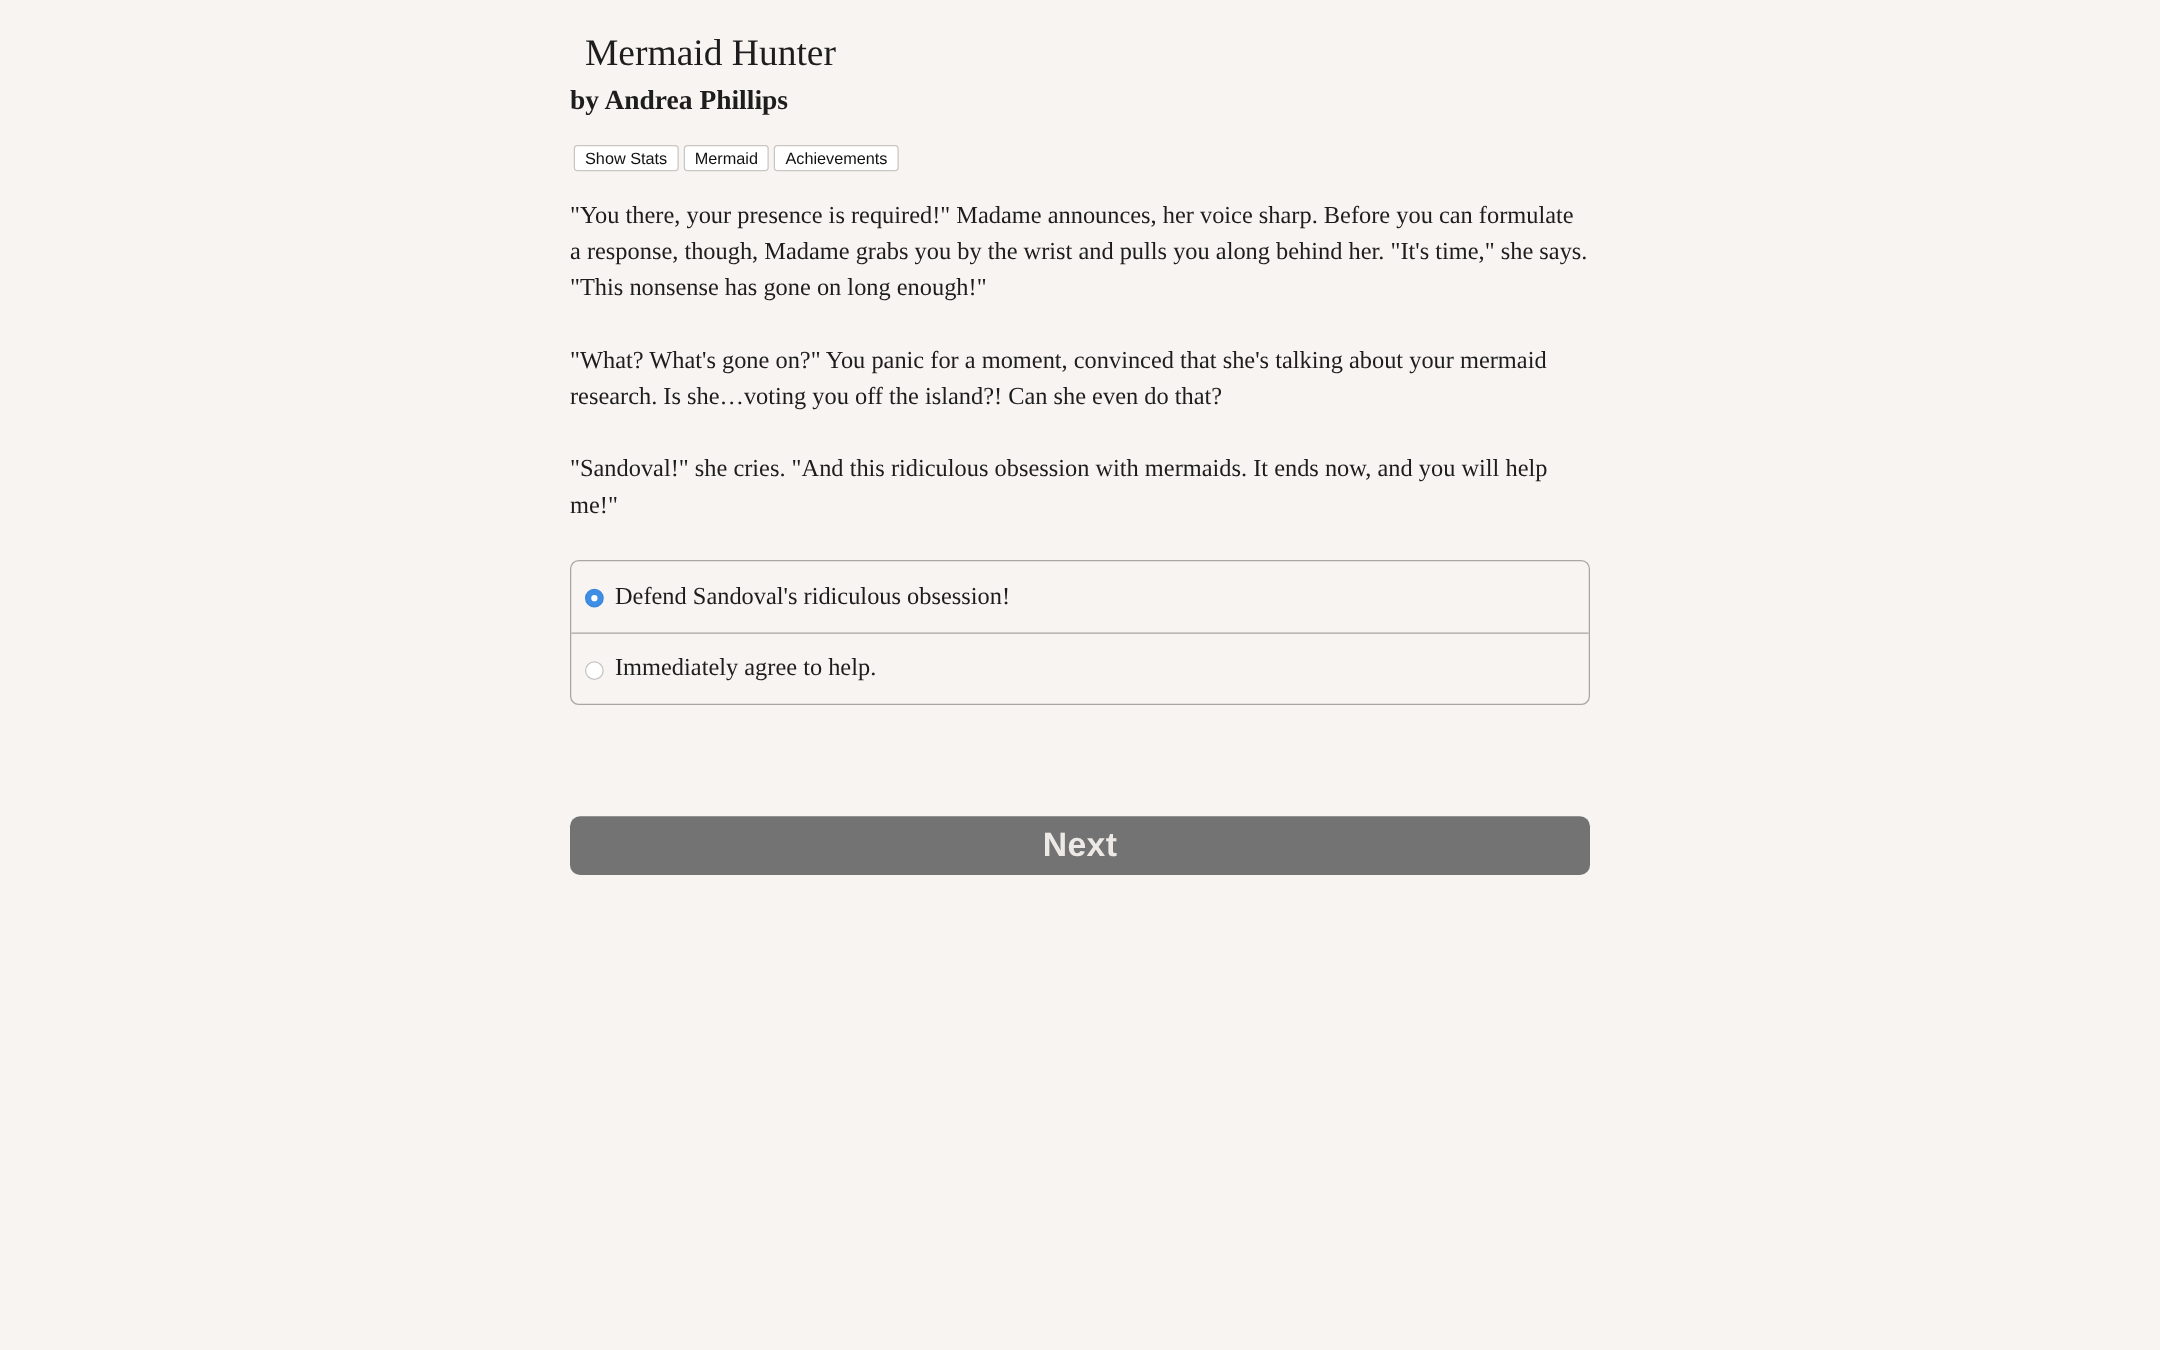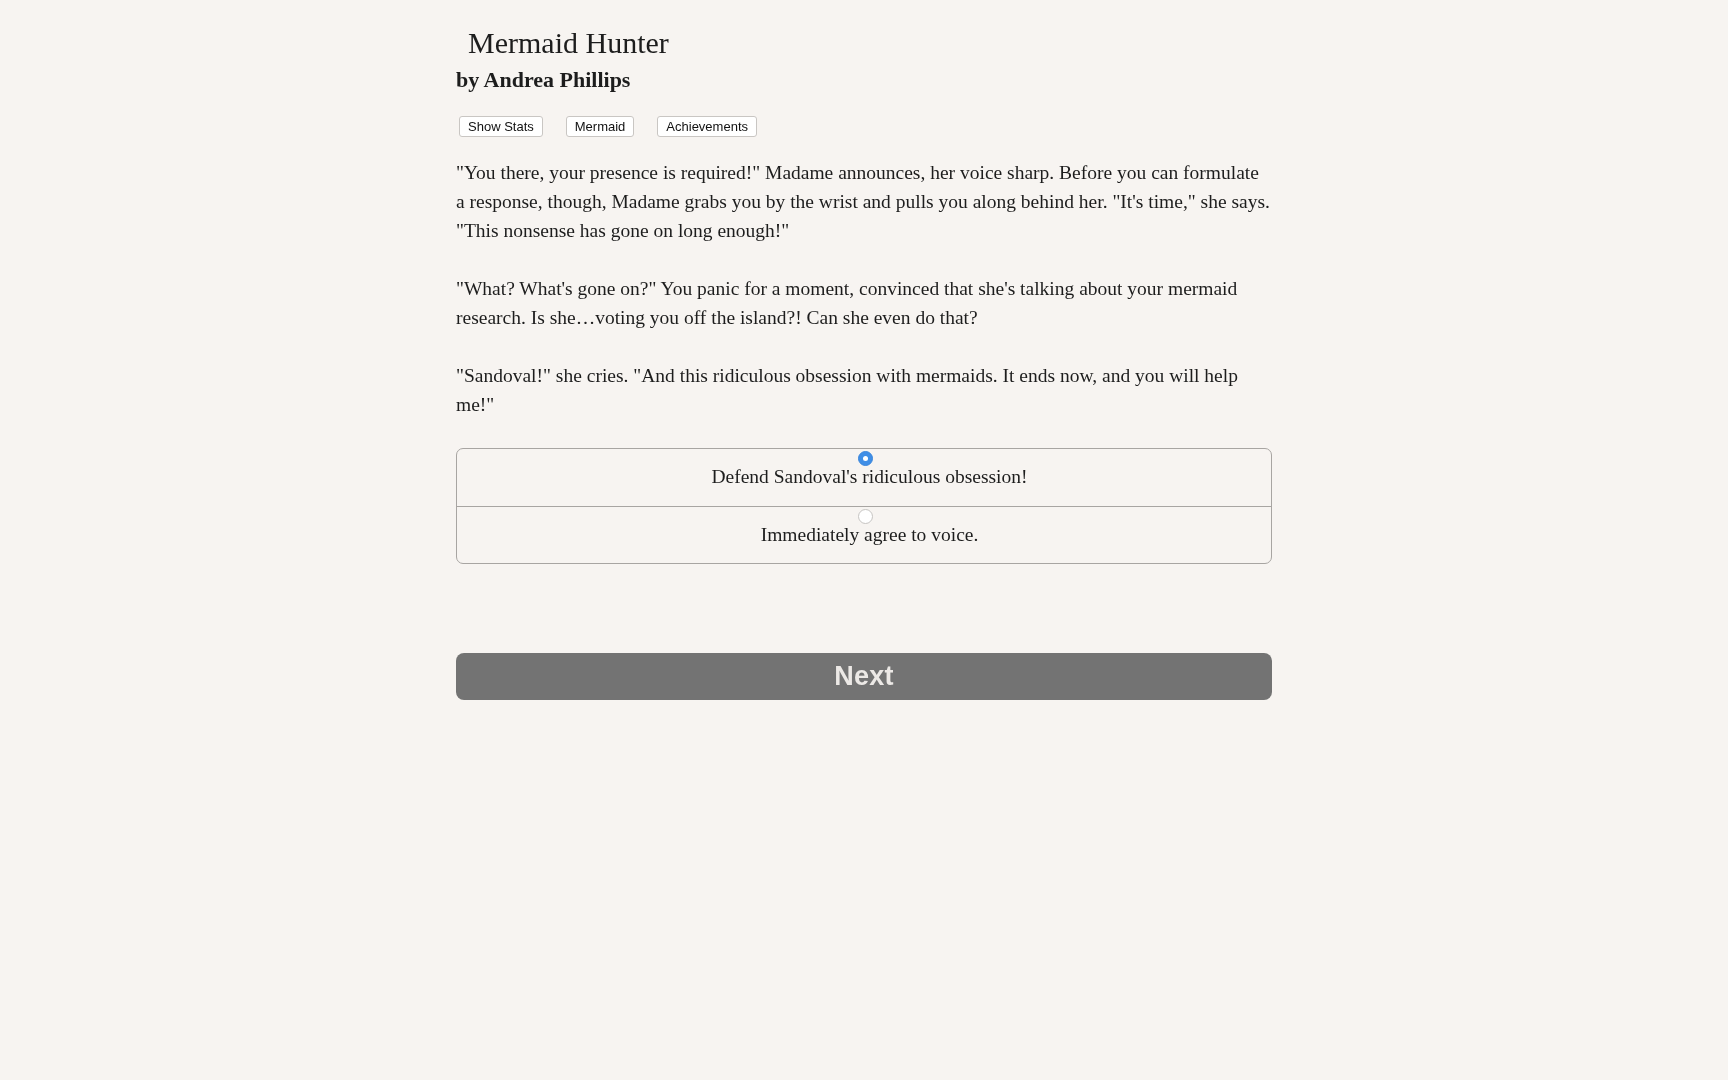--- a/index.html
+++ b/index.html
@@ -23,21 +23,21 @@
       font-size: 30px; font-weight: normal; margin: 12px;
       color: #1d1d1d;
     }
     .author {
       position: absolute; top: 67px; left: 0;
       font-family: "Liberation Serif", serif;
       font-size: 22px; margin: 0; color: #1d1d1d;
     }
     .toolbar {
       position: absolute; top: 116px; left: 3px;
-      display: flex; gap: 23px;
+      display: flex; gap: 4px;
     }
     .tbtn {
       font-family: "Liberation Sans", sans-serif;
       font-size: 13px;
       background: #ffffff;
       border: 1px solid #c9c6c3;
       border-radius: 3px;
       padding: 2px 8px;
       height: 21px;
       box-sizing: border-box;
@@ -60,21 +60,20 @@
     }
     .choice {
       height: 57px;
       display: flex; align-items: center;
       padding-left: 11px;
       border-top: 1px solid #a8a5a2;
       font-family: "Liberation Serif", serif;
       font-size: 19.5px;
       cursor: pointer;
       box-sizing: border-box;
-      flex-direction: column;
     }
     .choice:first-child { border-top: none; }
     .radio {
       width: 15px; height: 15px; border-radius: 50%;
       border: 1px solid #c6c4c2;
       background: #fff;
       margin-right: 9px; margin-top: 2px;
       box-sizing: border-box;
       position: relative;
       flex: 0 0 auto;
@@ -119,18 +118,18 @@
     <p>"Sandoval!" she cries. "And this ridiculous obsession with mermaids. It ends now, and you will help me!"</p>
   </div>
 
   <div class="choices">
     <label class="choice">
       <span class="radio checked"></span>
       <span>Defend Sandoval's ridiculous obsession!</span>
     </label>
     <label class="choice">
       <span class="radio"></span>
-      <span>Immediately agree to voice.</span>
+      <span>Immediately agree to help.</span>
     </label>
   </div>
 
   <button class="next">Next</button>
 </div>
 
 </body></html>

